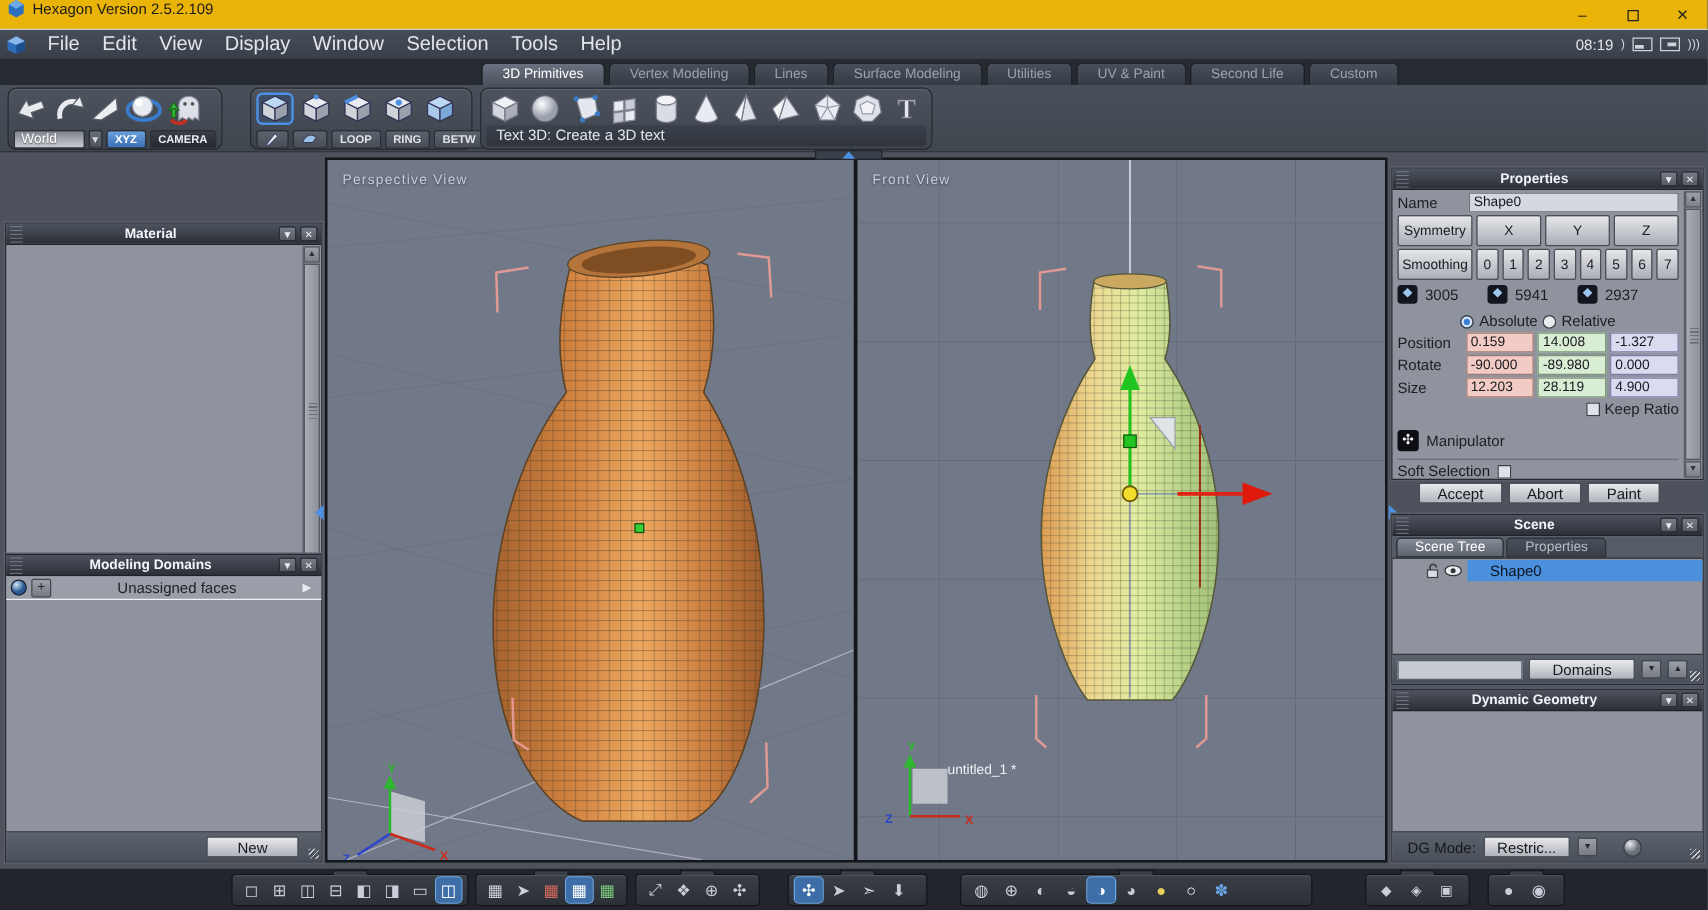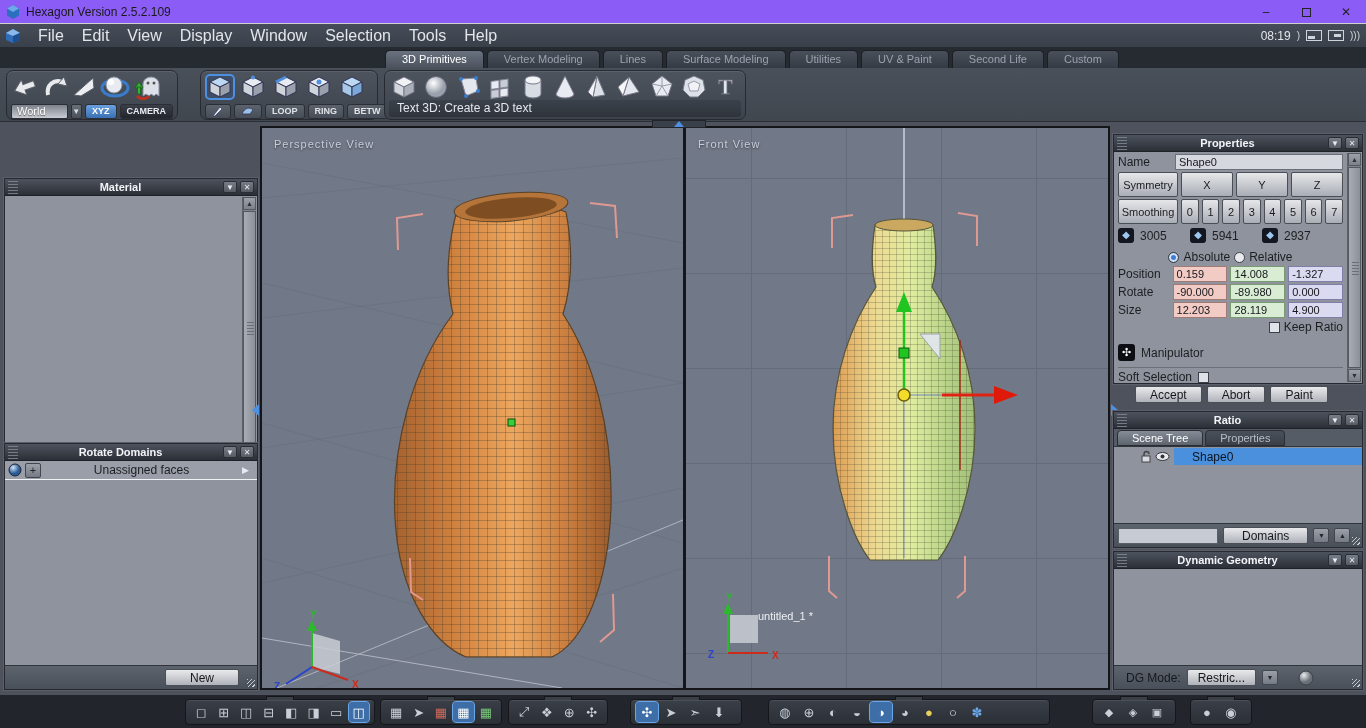--- a/index.html
+++ b/index.html
@@ -1,21 +1,21 @@
 <!DOCTYPE html>
 <html><head>
 <meta charset="utf-8">
 <style>
   * { margin:0; padding:0; box-sizing:border-box; }
   html,body { width:1366px; height:728px; overflow:hidden;
     font-family:"Liberation Sans", sans-serif; background:#4d525c; }
 
   
   .titlebar { position:absolute; left:0; top:0; width:1366px; height:24px;
-    background:#8b5cf6; display:flex; align-items:center; border-bottom:1px solid #d0d0d0; }
+    background:#eab308; display:flex; align-items:flex-start; border-bottom:1px solid #d0d0d0; }
   .titlebar .appicon { margin:0 6px 0 6px; }
   .titlebar .title { font-size:12px; color:#1a1a1a; }
   .wincontrols { position:absolute; right:0; top:0; height:24px; display:flex; }
   .wincontrols span { width:40px; height:24px; display:flex; align-items:center; justify-content:center;
     font-size:12px; color:#222; cursor:default; }
   .winmax i { display:block; width:9px; height:9px; border:1px solid #222; }
 
   
   .menubar { position:absolute; left:0; top:24px; width:1366px; height:23px;
     background:linear-gradient(#474d58,#3a404a); display:flex; align-items:center; }
@@ -429,21 +429,21 @@
     </div>
     <div class="pbottom">
       <span class="btn3d">New</span>
       <span class="resizegrip"></span>
     </div>
   </div>
 
   <div class="panel" style="left:4px; top:321px; width:254px; height:247px;">
     <div class="phead">
       <span class="grip"></span>
-      <span class="ptitle">Rotate Domains</span>
+      <span class="ptitle">Modeling Domains</span>
       <span class="phbtn">▼</span>
       <span class="phbtn">✕</span>
     </div>
     <div style="display:flex; align-items:center; height:19px; border-bottom:1px solid #f0f2f5; background:#999ea8;">
       <span style="margin-left:3px">
           <svg class="iconsvg" width="14" height="14" viewBox="0 0 14 14">
             <defs>
               <radialGradient id="dg" cx="35%" cy="30%">
                 <stop offset="0%" stop-color="#cfe4f8"></stop>
                 <stop offset="100%" stop-color="#2a5a94"></stop>
@@ -660,21 +660,21 @@
 
   <div class="acceptrow">
     <span class="btn3d">Accept</span>
     <span class="btn3d">Abort</span>
     <span class="btn3d">Paint</span>
   </div>
 
   <div class="panel" style="left:1113px; top:289px; width:250px; height:137px;">
     <div class="phead">
       <span class="grip"></span>
-      <span class="ptitle">Ratio</span>
+      <span class="ptitle">Scene</span>
       <span class="phbtn">▼</span>
       <span class="phbtn">✕</span>
     </div>
     <div class="stabs">
       <span class="stab active">Scene Tree</span>
       <span class="stab idle">Properties</span>
     </div>
     <div class="sceneitem">
       <span style="width:26px"></span>
       <span>

